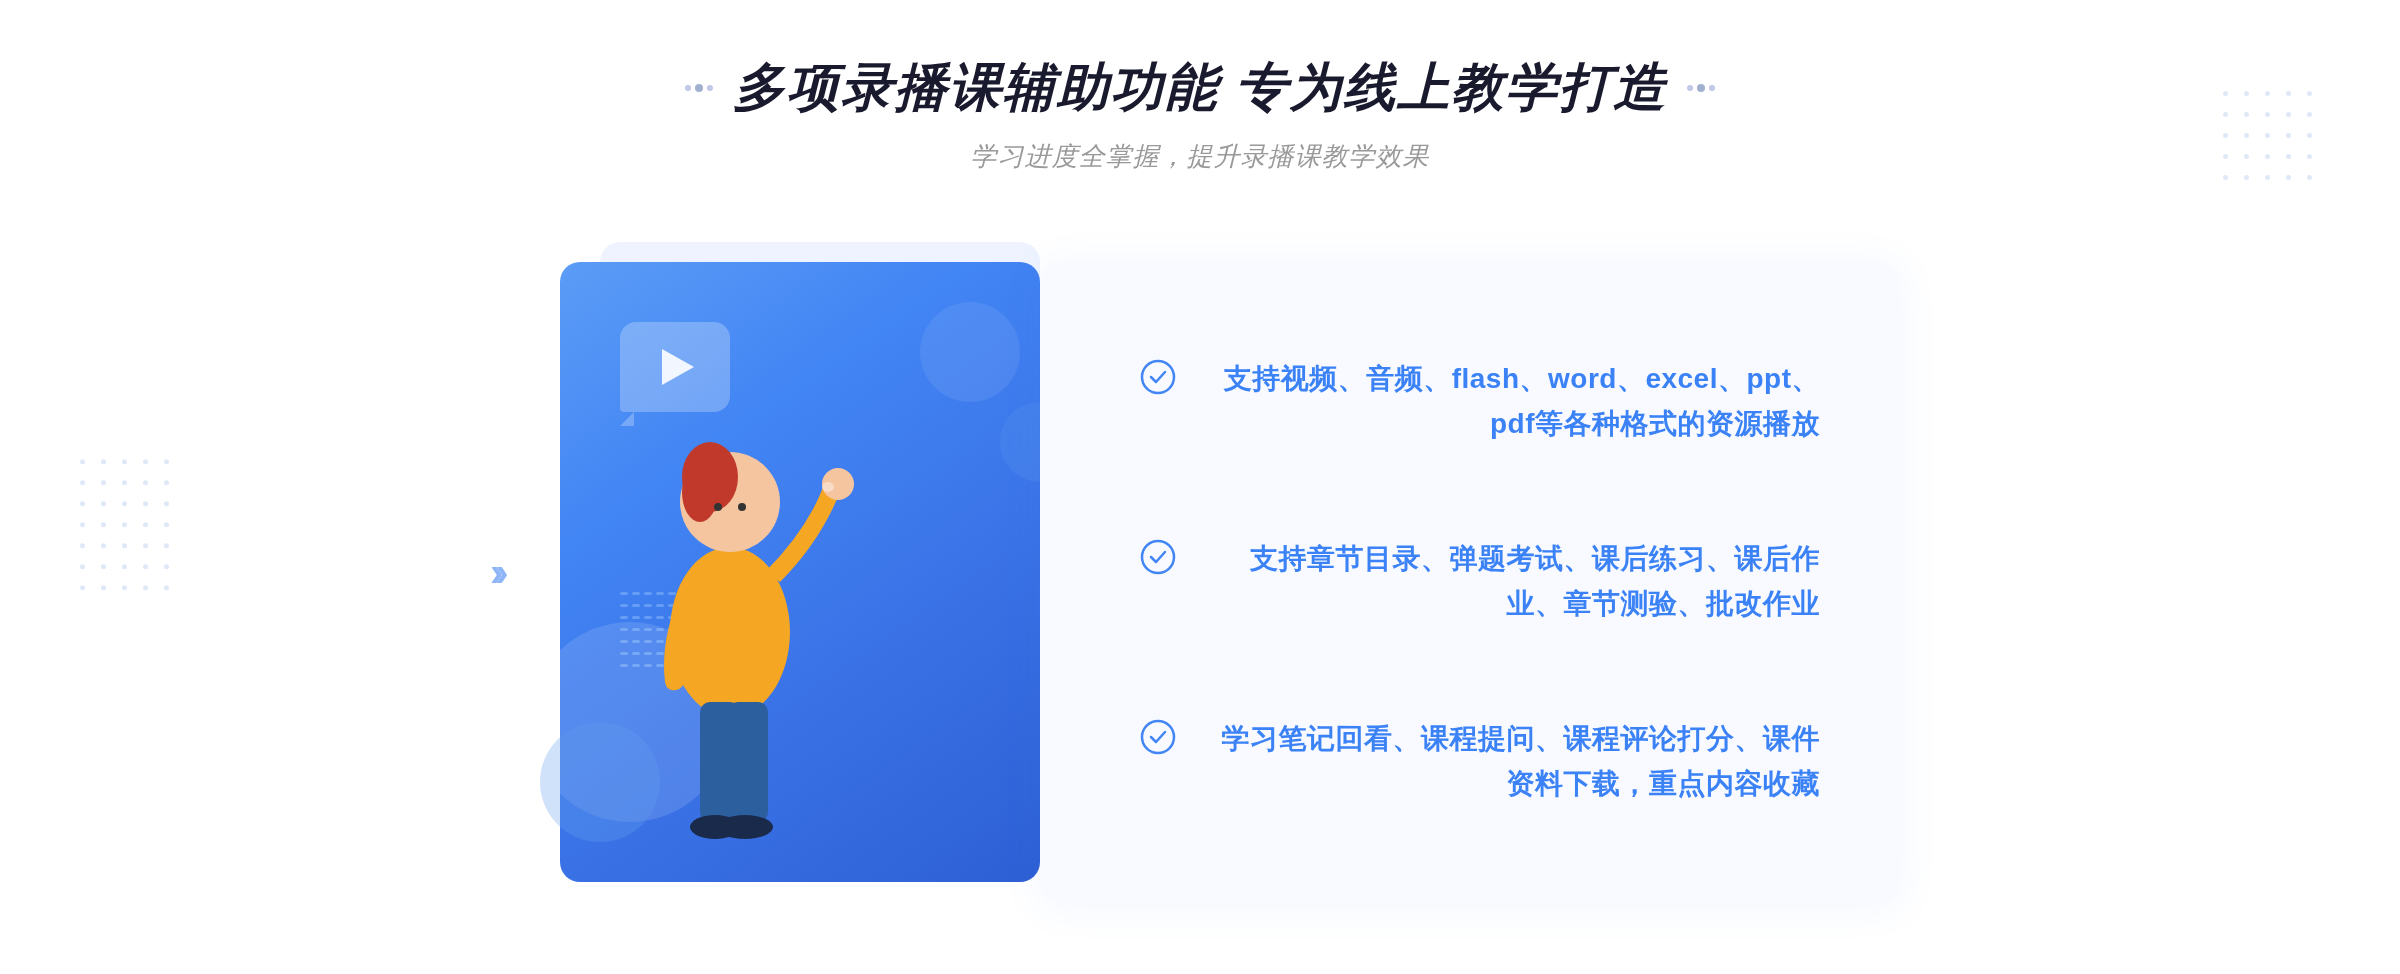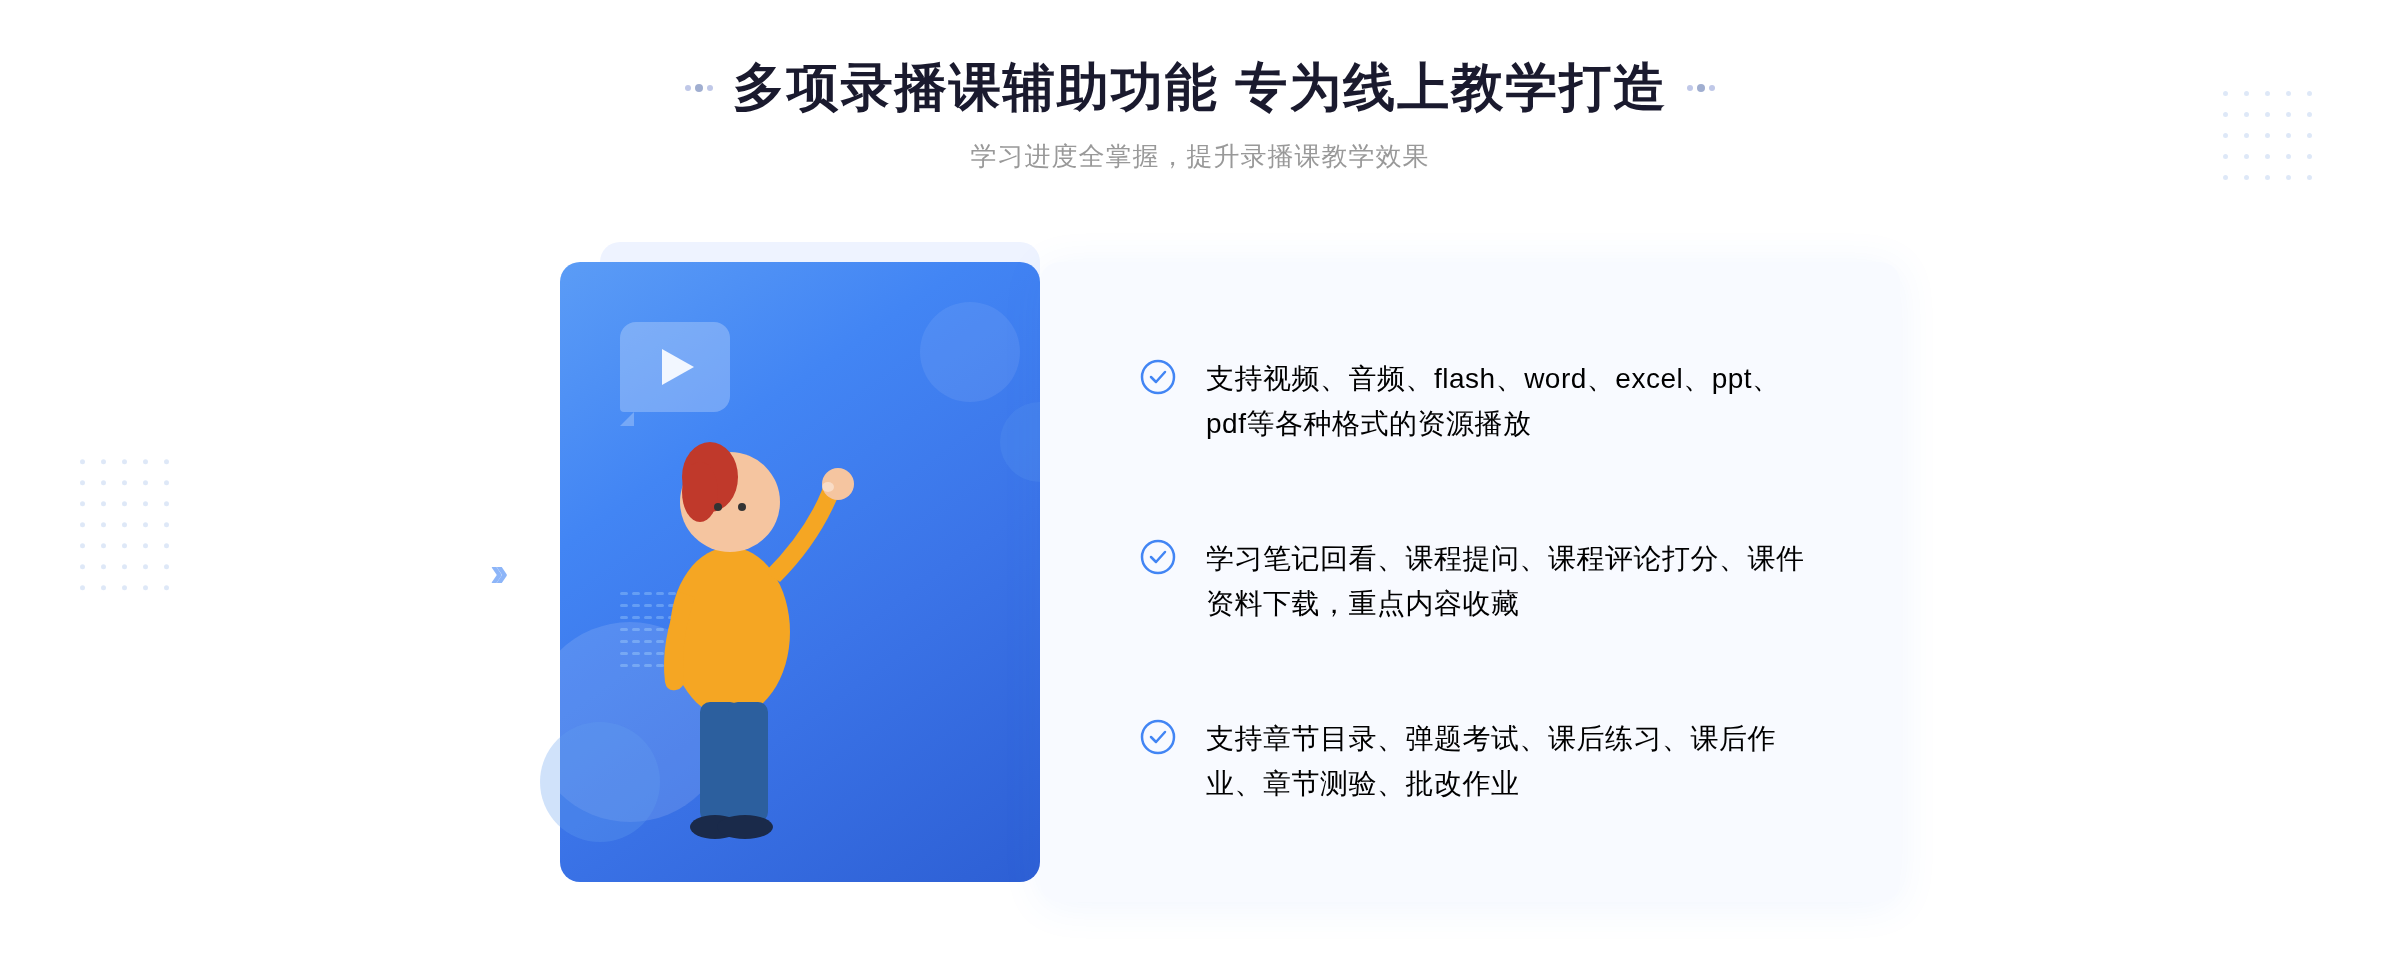--- a/index.html
+++ b/index.html
@@ -27,20 +27,21 @@
       flex-direction: column;
       align-items: center;
       padding: 60px 0;
       position: relative;
     }
 
     .header-section {
       text-align: center;
       margin-bottom: 68px;
       position: relative;
+      font-style: italic;
     }
 
     .header-title-row {
       display: flex;
       align-items: center;
       justify-content: center;
       gap: 20px;
     }
 
     .title-dots {
@@ -252,24 +253,25 @@
       margin-top: 2px;
     }
 
     .check-icon svg {
       width: 36px;
       height: 36px;
     }
 
     .feature-text {
       font-size: 28px;
-      color: #000000;
+      color: #3b82f6;
       line-height: 1.6;
-      font-weight: 400;
+      font-weight: 700;
       letter-spacing: 0.5px;
+      text-align: right;
     }
 
     
     .bg-dots-left {
       position: absolute;
       left: 80px;
       top: 50%;
       transform: translateY(-20%);
       opacity: 0.3;
     }
@@ -548,29 +550,29 @@
         <span class="feature-text">支持视频、音频、flash、word、excel、ppt、pdf等各种格式的资源播放</span>
       </div>
 
       <div class="feature-item">
         <div class="check-icon">
           <svg viewBox="0 0 36 36" fill="none" xmlns="http://www.w3.org/2000/svg">
             <circle cx="18" cy="18" r="16" stroke="#4285f4" stroke-width="2.5" fill="none"></circle>
             <polyline points="11,18 16,23 25,13" stroke="#4285f4" stroke-width="2.5" stroke-linecap="round" stroke-linejoin="round" fill="none"></polyline>
           </svg>
         </div>
-        <span class="feature-text">学习笔记回看、课程提问、课程评论打分、课件资料下载，重点内容收藏</span>
+        <span class="feature-text">支持章节目录、弹题考试、课后练习、课后作业、章节测验、批改作业</span>
       </div>
 
       <div class="feature-item">
         <div class="check-icon">
           <svg viewBox="0 0 36 36" fill="none" xmlns="http://www.w3.org/2000/svg">
             <circle cx="18" cy="18" r="16" stroke="#4285f4" stroke-width="2.5" fill="none"></circle>
             <polyline points="11,18 16,23 25,13" stroke="#4285f4" stroke-width="2.5" stroke-linecap="round" stroke-linejoin="round" fill="none"></polyline>
           </svg>
         </div>
-        <span class="feature-text">支持章节目录、弹题考试、课后练习、课后作业、章节测验、批改作业</span>
+        <span class="feature-text">学习笔记回看、课程提问、课程评论打分、课件资料下载，重点内容收藏</span>
       </div>
 
 
     </div>
   </div>
 </div>
 
 </body></html>

